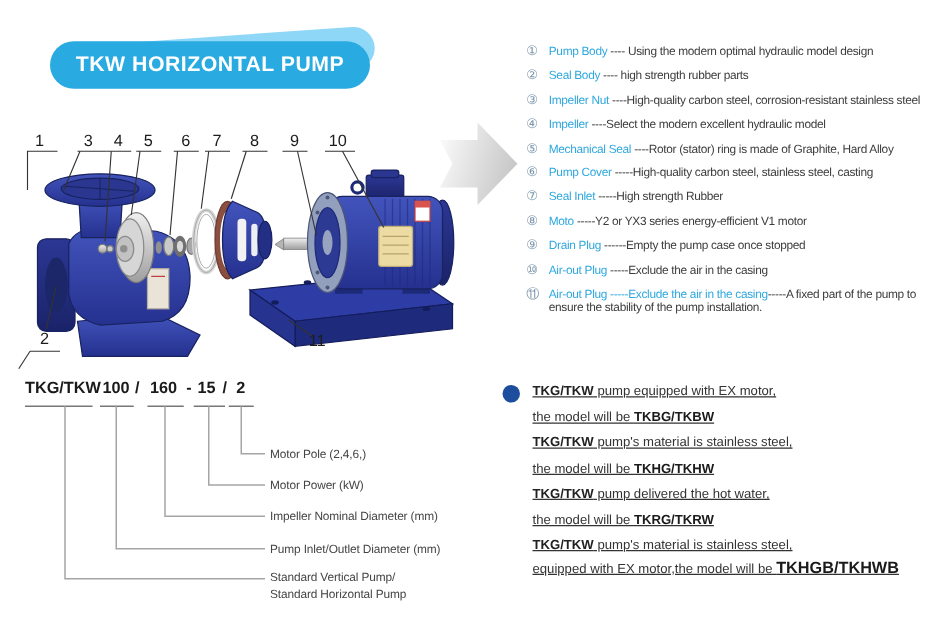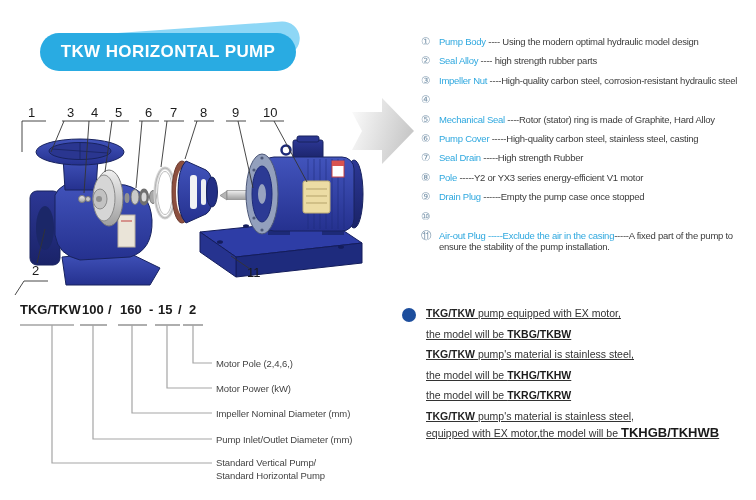--- a/index.html
+++ b/index.html
@@ -198,51 +198,53 @@
     </g>
   </svg>
 
   <div class="parts">
     <div class="part-row oneline">
         <span class="part-num">①</span>
         <span class="part-text oneline"><span class="part-name">Pump Body</span><span class="part-desc"> ---- Using the modern optimal hydraulic model design</span></span>
       </div>
     <div class="part-row oneline">
         <span class="part-num">②</span>
-        <span class="part-text oneline"><span class="part-name">Seal Alloy</span><span class="part-desc"> ---- high strength rubber parts</span></span>
+        <span class="part-text oneline"><span class="part-name">Seal Body</span><span class="part-desc"> ---- high strength rubber parts</span></span>
       </div>
     <div class="part-row oneline">
         <span class="part-num">③</span>
-        <span class="part-text oneline"><span class="part-name">Impeller Nut</span><span class="part-desc"> ----High-quality carbon steel, corrosion-resistant hydraulic steel</span></span>
+        <span class="part-text oneline"><span class="part-name">Impeller Nut</span><span class="part-desc"> ----High-quality carbon steel, corrosion-resistant stainless steel</span></span>
       </div>
     <div class="part-row oneline">
         <span class="part-num">④</span>
+        <span class="part-text oneline"><span class="part-name">Impeller</span><span class="part-desc"> ----Select the modern excellent hydraulic model</span></span>
       </div>
     <div class="part-row oneline">
         <span class="part-num">⑤</span>
         <span class="part-text oneline"><span class="part-name">Mechanical Seal</span><span class="part-desc"> ----Rotor (stator) ring is made of Graphite, Hard Alloy</span></span>
       </div>
     <div class="part-row oneline">
         <span class="part-num">⑥</span>
         <span class="part-text oneline"><span class="part-name">Pump Cover</span><span class="part-desc"> -----High-quality carbon steel, stainless steel, casting</span></span>
       </div>
     <div class="part-row oneline">
         <span class="part-num">⑦</span>
-        <span class="part-text oneline"><span class="part-name">Seal Drain</span><span class="part-desc"> -----High strength Rubber</span></span>
+        <span class="part-text oneline"><span class="part-name">Seal Inlet</span><span class="part-desc"> -----High strength Rubber</span></span>
       </div>
     <div class="part-row oneline">
         <span class="part-num">⑧</span>
-        <span class="part-text oneline"><span class="part-name">Pole</span><span class="part-desc"> -----Y2 or YX3 series energy-efficient V1 motor</span></span>
+        <span class="part-text oneline"><span class="part-name">Moto</span><span class="part-desc"> -----Y2 or YX3 series energy-efficient V1 motor</span></span>
       </div>
     <div class="part-row oneline">
         <span class="part-num">⑨</span>
         <span class="part-text oneline"><span class="part-name">Drain Plug</span><span class="part-desc"> ------Empty the pump case once stopped</span></span>
       </div>
     <div class="part-row oneline">
         <span class="part-num">⑩</span>
+        <span class="part-text oneline"><span class="part-name">Air-out Plug</span><span class="part-desc"> -----Exclude the air in the casing</span></span>
       </div>
     <div class="part-row">
         <span class="part-num">⑪</span>
         <span class="part-text"><span class="part-name">Air-out Plug</span><span class="part-name"> -----Exclude the air in the casing</span><span class="part-desc">-----A fixed part of the pump to</span><span class="part-desc desc2">ensure the stability of the pump installation.</span></span>
       </div>
   </div>
 
   <span class="code-seg" style="left:20px">TKG/TKW</span>
   <span class="code-seg" style="left:82px">100</span>
   <span class="code-seg" style="left:108px">/</span>
@@ -282,20 +284,21 @@
   <div class="variants">
     <div>
       <div class="v-line"><span class="v-bold">TKG/TKW</span><span> pump equipped with EX motor,</span></div>
       <div class="v-line"><span>the model will be </span><span class="v-code">TKBG/TKBW</span></div>
     </div>
     <div>
       <div class="v-line"><span class="v-bold">TKG/TKW</span><span> pump's material is stainless steel,</span></div>
       <div class="v-line"><span>the model will be </span><span class="v-code">TKHG/TKHW</span></div>
     </div>
     <div>
+      <div class="v-line"><span class="v-bold">TKG/TKW</span><span> pump delivered the hot water,</span></div>
       <div class="v-line"><span>the model will be </span><span class="v-code">TKRG/TKRW</span></div>
     </div>
     <div>
       <div class="v-line tight" style="height:20.5px;line-height:20.5px"><span class="v-bold">TKG/TKW</span><span> pump's material is stainless steel,</span></div>
       <div class="v-line tight"><span>equipped with EX motor,the model will be </span><span class="v-code big">TKHGB/TKHWB</span></div>
     </div>
   </div>
 
 </div>
 

